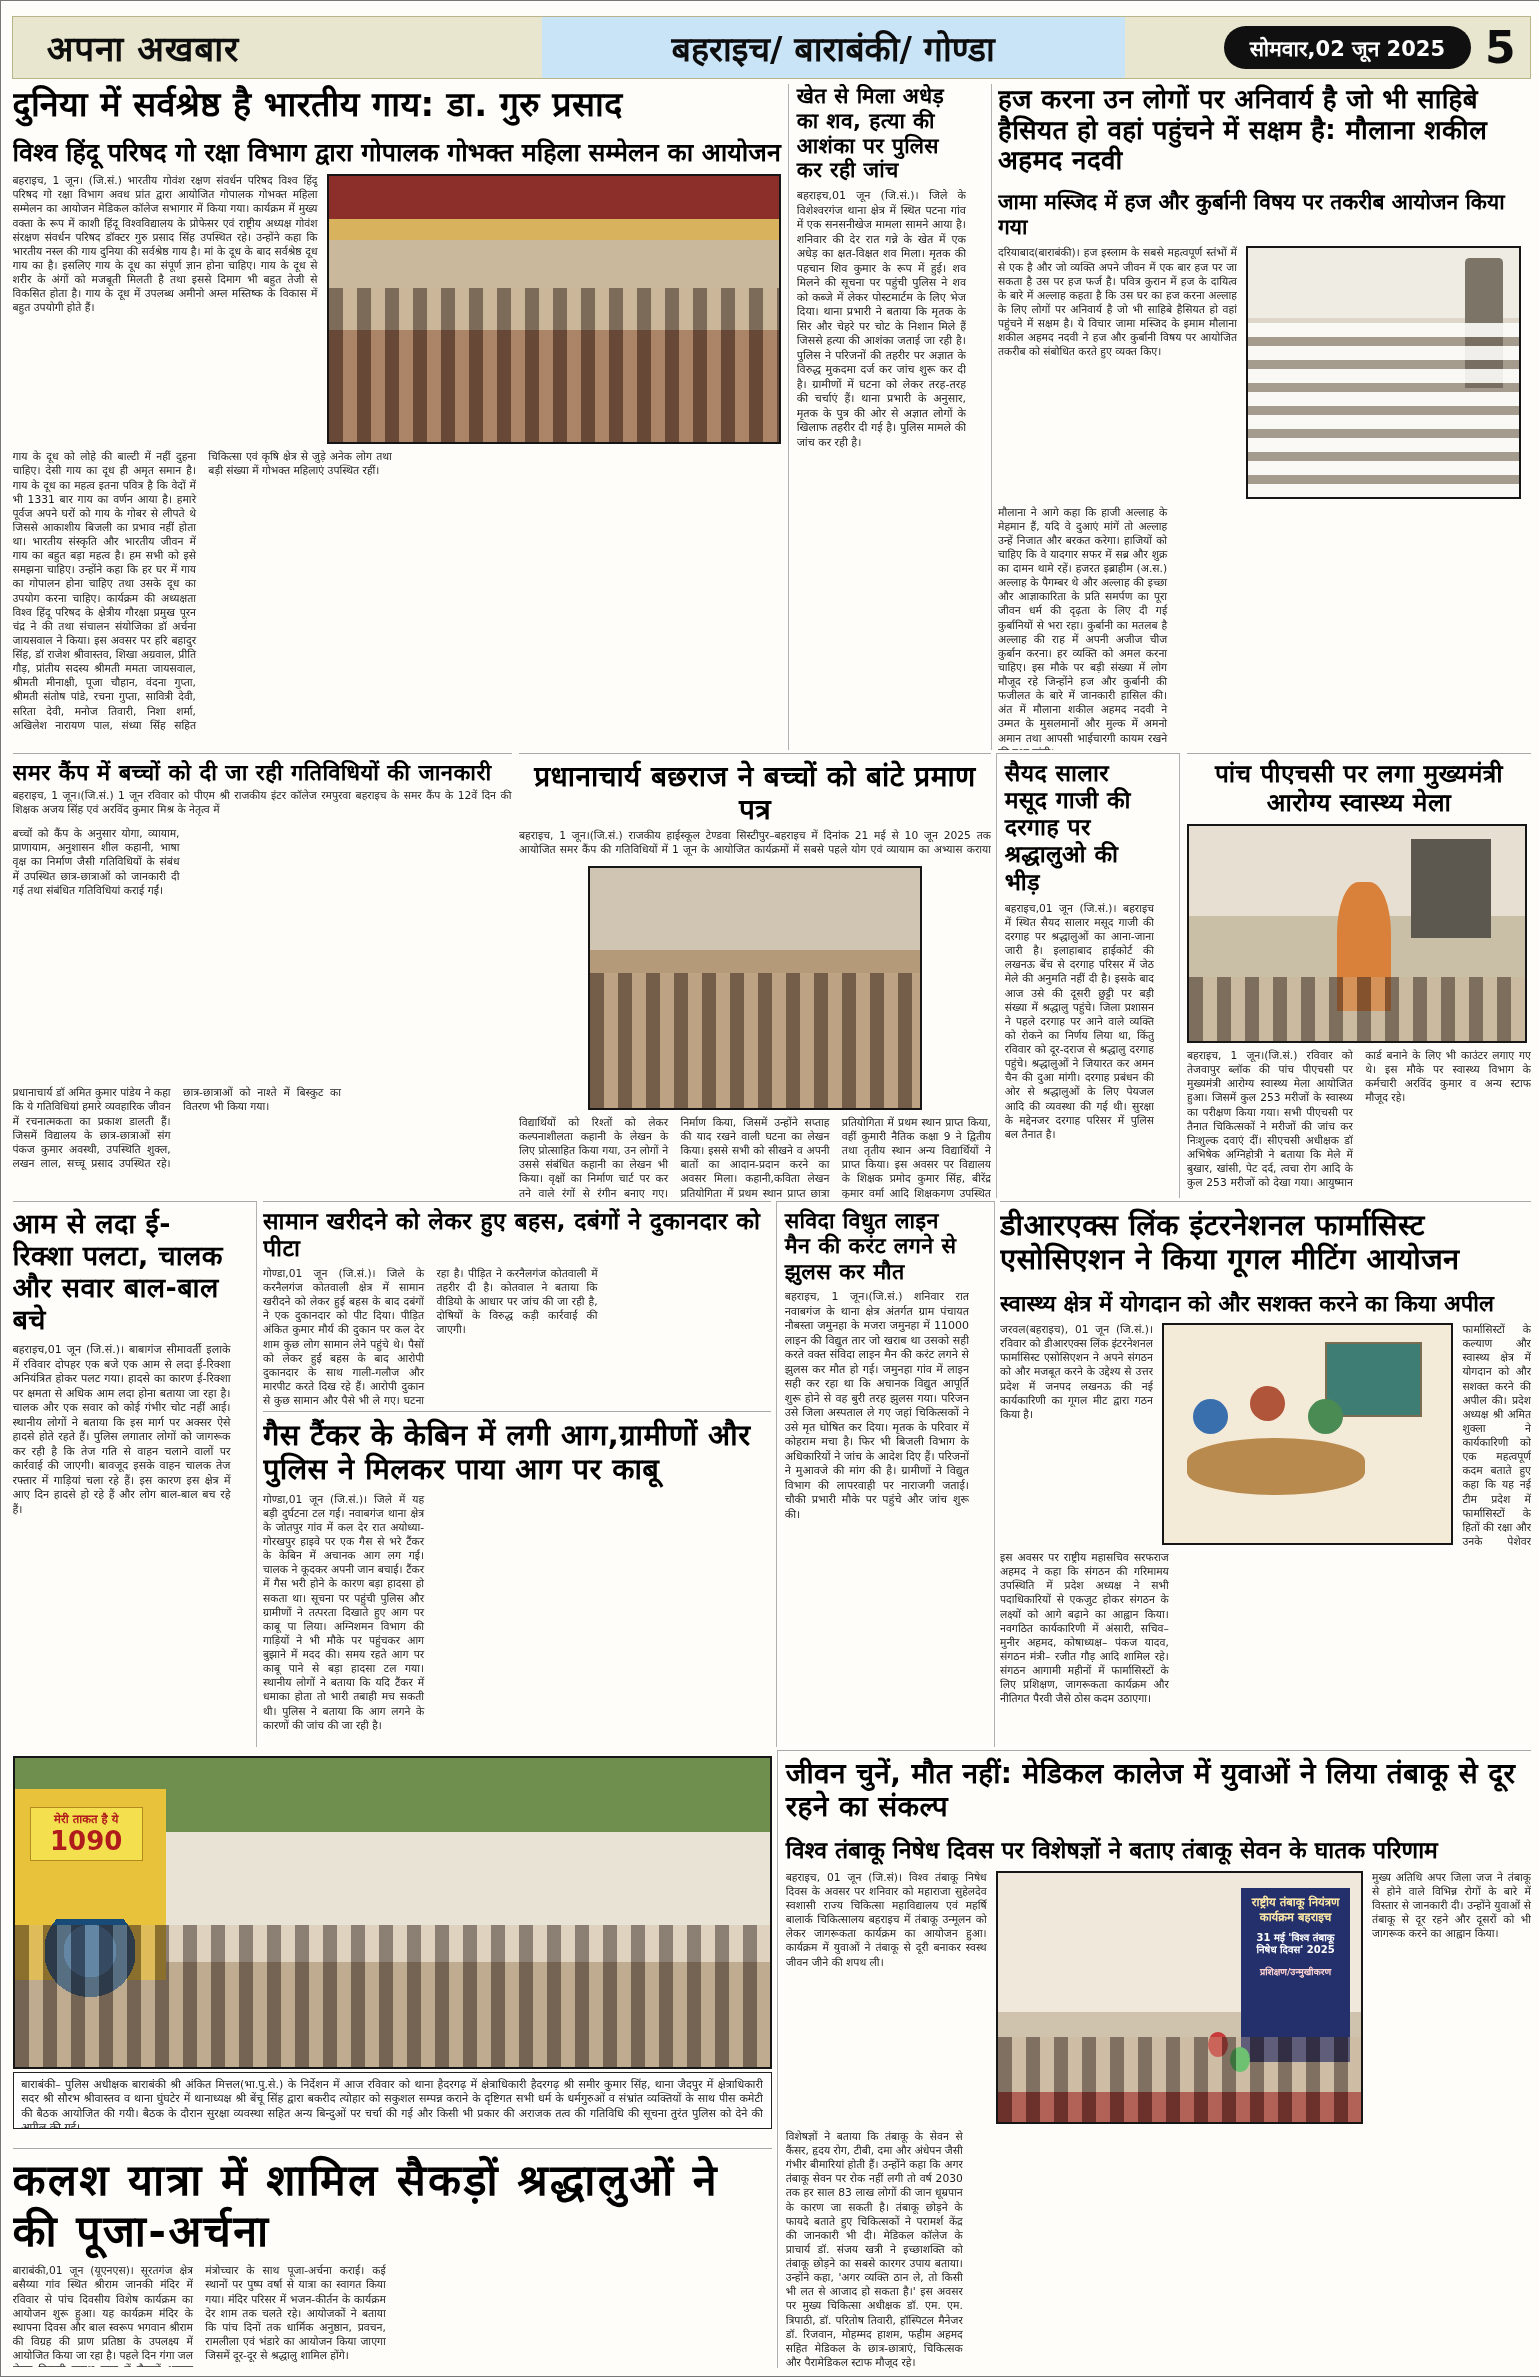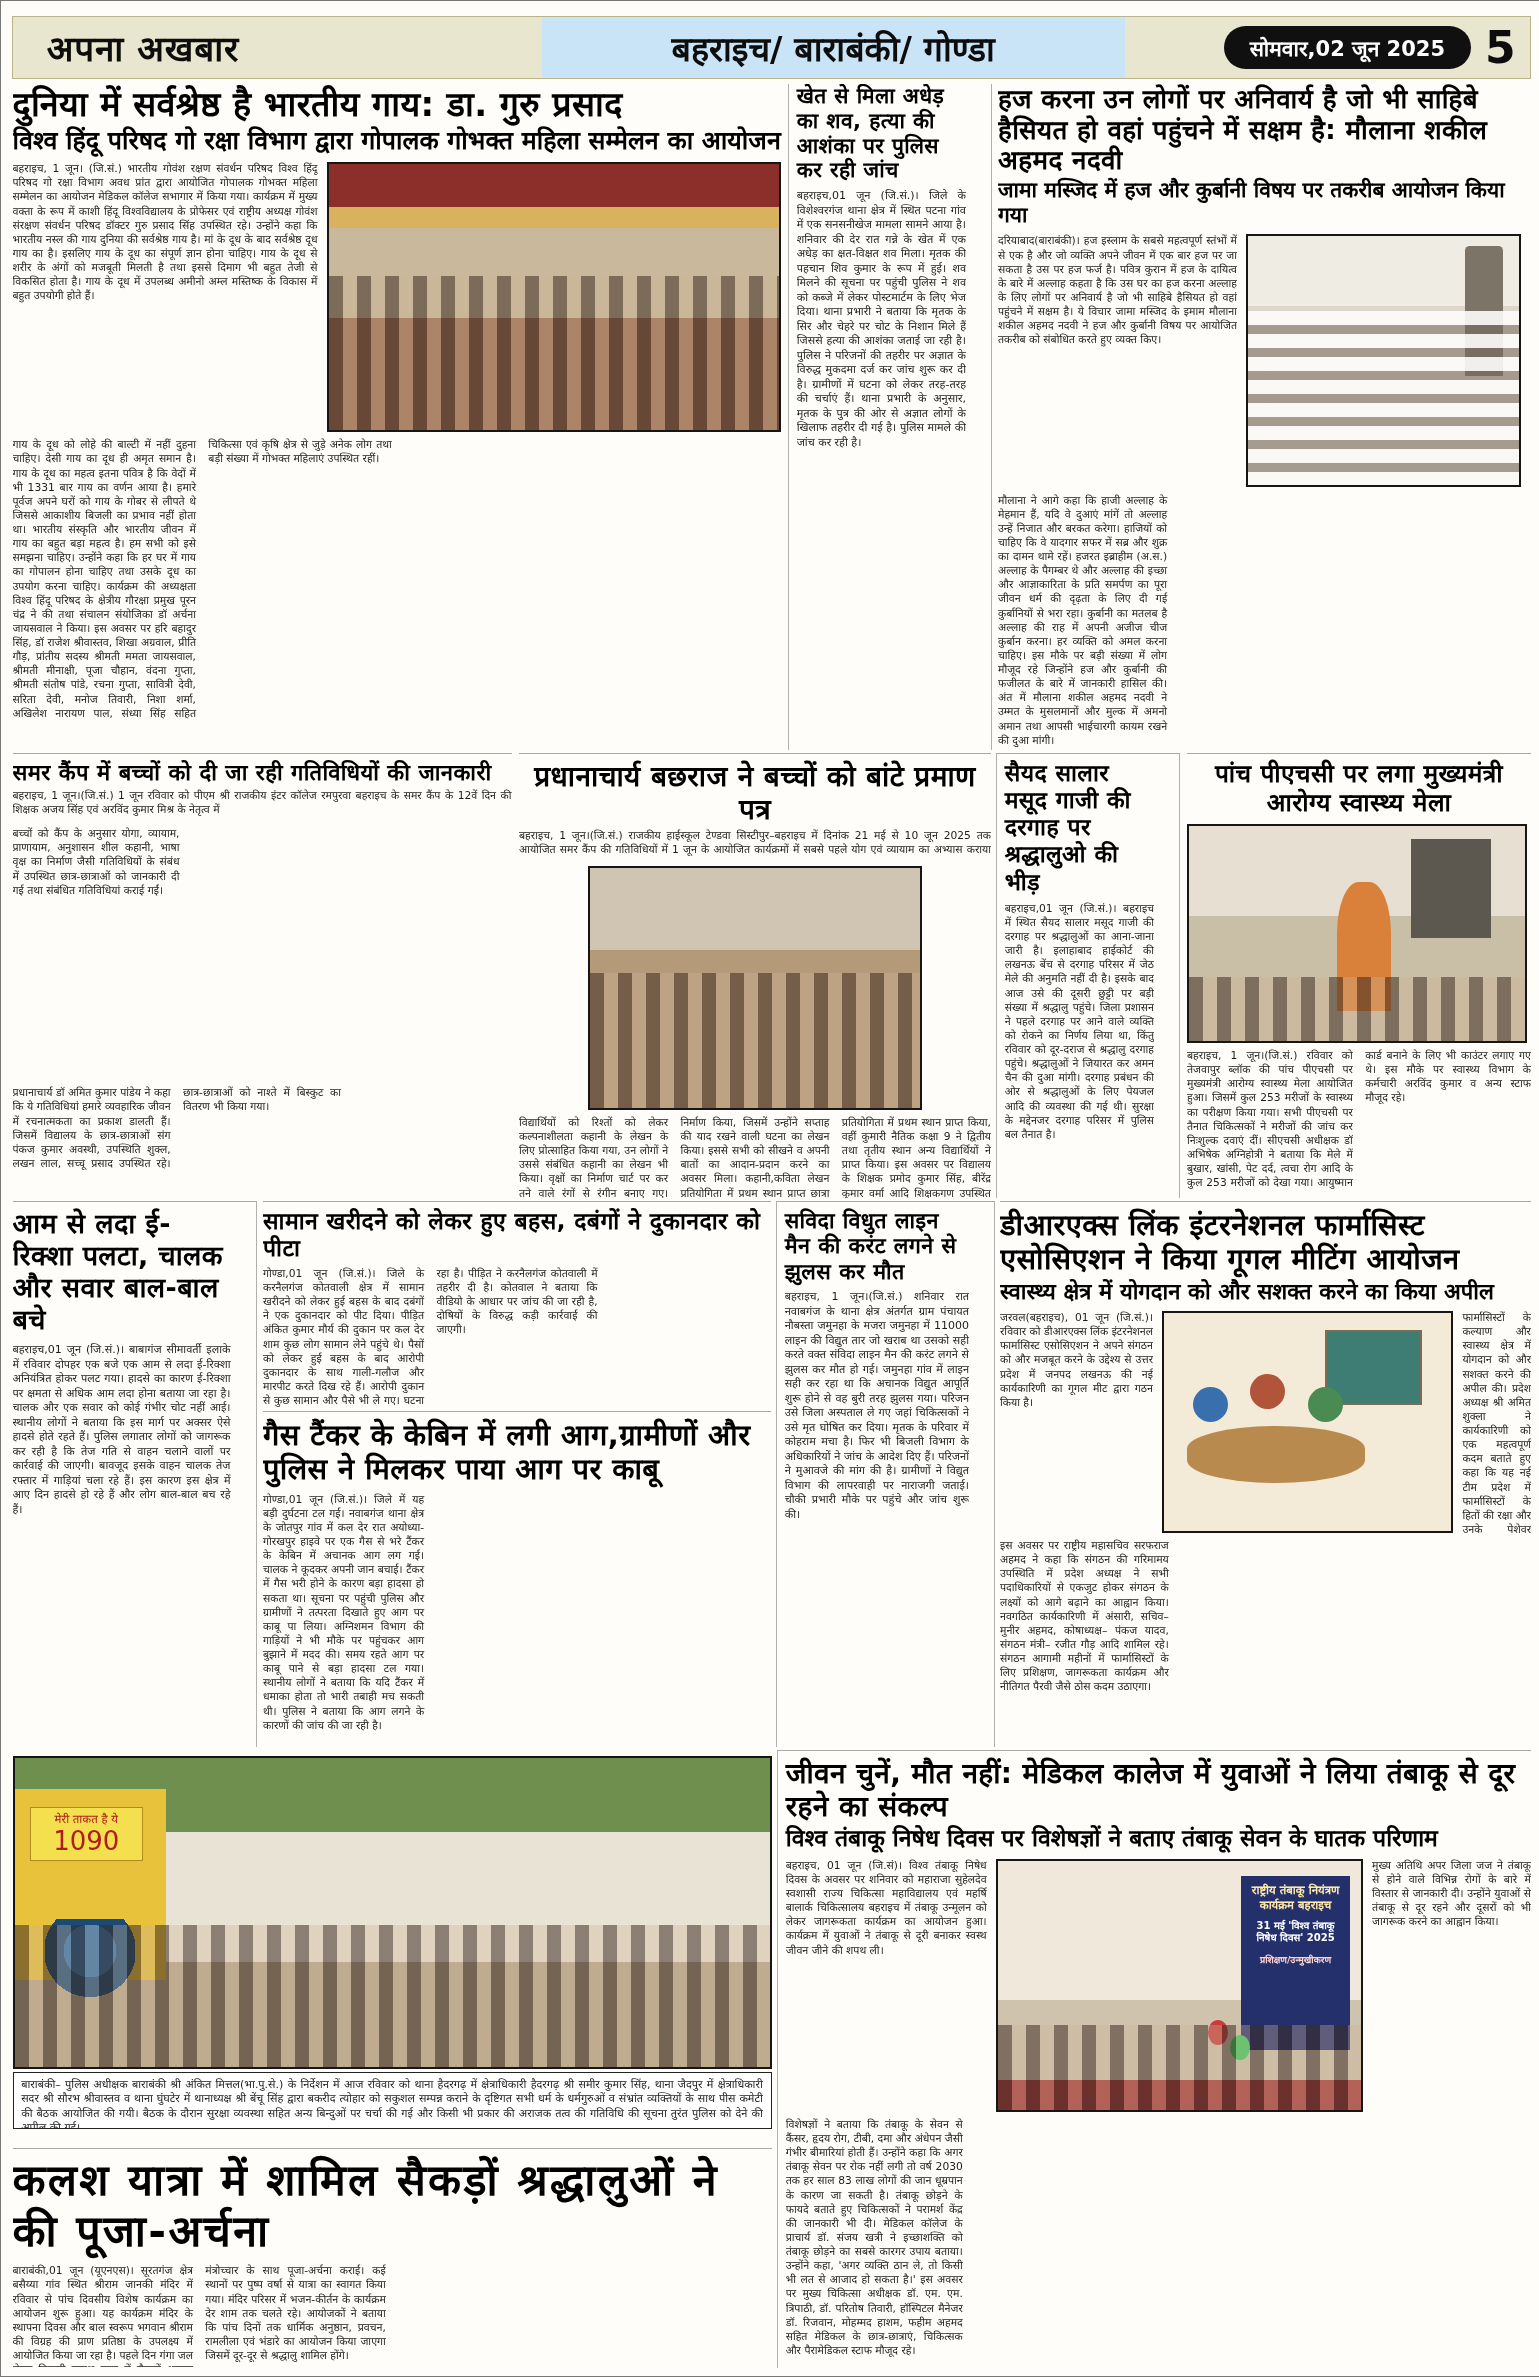--- a/index.html
+++ b/index.html
@@ -13,21 +13,21 @@
 .masthead{font-size:35px;font-weight:bold;color:#0d0d0d;padding-left:34px;width:529px;letter-spacing:0.8px}
 .regionbox{height:100%;width:583px;background:#c9e4f6;display:flex;align-items:center;justify-content:center;
   font-size:34px;font-weight:bold;color:#0d0d0d}
 .hright{flex:1;display:flex;align-items:center;justify-content:flex-end;gap:14px;padding-right:14px}
 .datepill{background:#101010;color:#fff;font-size:21px;font-weight:bold;border-radius:23px;
   padding:7.7px 26px;white-space:nowrap}
 .pagenum{font-size:44px;font-weight:bold;color:#0d0d0d}
 
 .art{position:absolute;overflow:hidden}
 .hl{font-weight:bold;color:#000;line-height:1.18;letter-spacing:0.4px}
-.sub{font-weight:bold;color:#000;line-height:1.2;margin-top:2px}
+.sub{font-weight:bold;color:#000;line-height:1.2;margin-top:14px}
 .bd{font-size:10.7px;line-height:1.32;text-align:justify;color:#1c1c1c;overflow:hidden}
 .bd::first-line{font-weight:normal}
 .c2{column-count:2;column-gap:12.3px;column-fill:auto}
 .c3{column-count:3;column-gap:12.3px;column-fill:auto}
 .c4{column-count:4;column-gap:12.3px;column-fill:auto}
 .row{display:flex;gap:9.2px;margin-top:6.1px}
 .bt{border-top:0.8px solid #a8a8a8;padding-top:6.1px}
 .rl{border-left:0.8px solid #b0b0b0;padding-left:7.7px}
 .rr{border-right:0.8px solid #b0b0b0;padding-right:25px}
 .center{text-align:center}
@@ -48,21 +48,21 @@
 .ph5{background:linear-gradient(180deg,#e7e0d2 0 42%,#c9bea6 42% 100%)}
 .ph5 .cab{position:absolute;right:10%;top:6%;width:24%;height:46%;background:#5c584f}
 .ph5 .sari{position:absolute;left:44%;top:26%;width:16%;height:60%;background:#d9813a;border-radius:40% 40% 0 0}
 .ph6{background:#f3ead8}
 .ph6 .scr{position:absolute;left:56%;top:8%;width:34%;height:34%;background:#3e7d74;border:2.3px solid #7a6d52}
 .ph6 .tbl{position:absolute;left:8%;top:52%;width:62%;height:26%;background:#b98a4e;border-radius:50%/40%}
 .ph6 .pe{position:absolute;width:35px;height:35px;border-radius:50%;background:#3a6fae}
 .ph7{background:linear-gradient(180deg,#6f8f4f 0 24%,#e9e3d5 24% 66%,#b7a88e 66% 100%)}
 .ph7 .wall{position:absolute;left:0;top:10%;width:20%;height:62%;background:#e8c23a}
 .ph7 .sign{position:absolute;left:2%;top:16%;width:15%;padding:4.6px 3.1px;background:#f4df4e;border:1.5px solid #b28b1e;
-  text-align:center;color:#b01c1c;font-weight:normal}
+  text-align:center;color:#b01c1c;font-weight:bold}
 .ph7 .sign .s1{font-size:11.5px;line-height:1.2}
 .ph7 .sign .s2{font-size:26px;line-height:1.1}
 .ph7 .peacock{position:absolute;left:4%;top:52%;width:12%;height:26%;background:radial-gradient(circle at 50% 40%,#2b6fae 0 40%,#184b78 40% 70%,transparent 70%)}
 .ph8{background:linear-gradient(180deg,#efe8db 0 56%,#cfc3ae 56% 88%,#a33636 88% 100%)}
 .ph8 .ban{position:absolute;right:3%;top:6%;width:30%;height:70%;background:#24306b;color:#ffe9a8;
   padding:7.7px 6.1px;font-weight:bold;display:flex;flex-direction:column;gap:7.7px;text-align:center}
 .ph8 .ban .b1{font-size:11.5px;line-height:1.25}
 .ph8 .ban .b2{font-size:10px;color:#fff;line-height:1.25}
 .ph8 .ban .b3{font-size:9.2px;color:#ffd2d2}
 .ph8 .bal{position:absolute;width:20px;height:24.5px;border-radius:50%}

